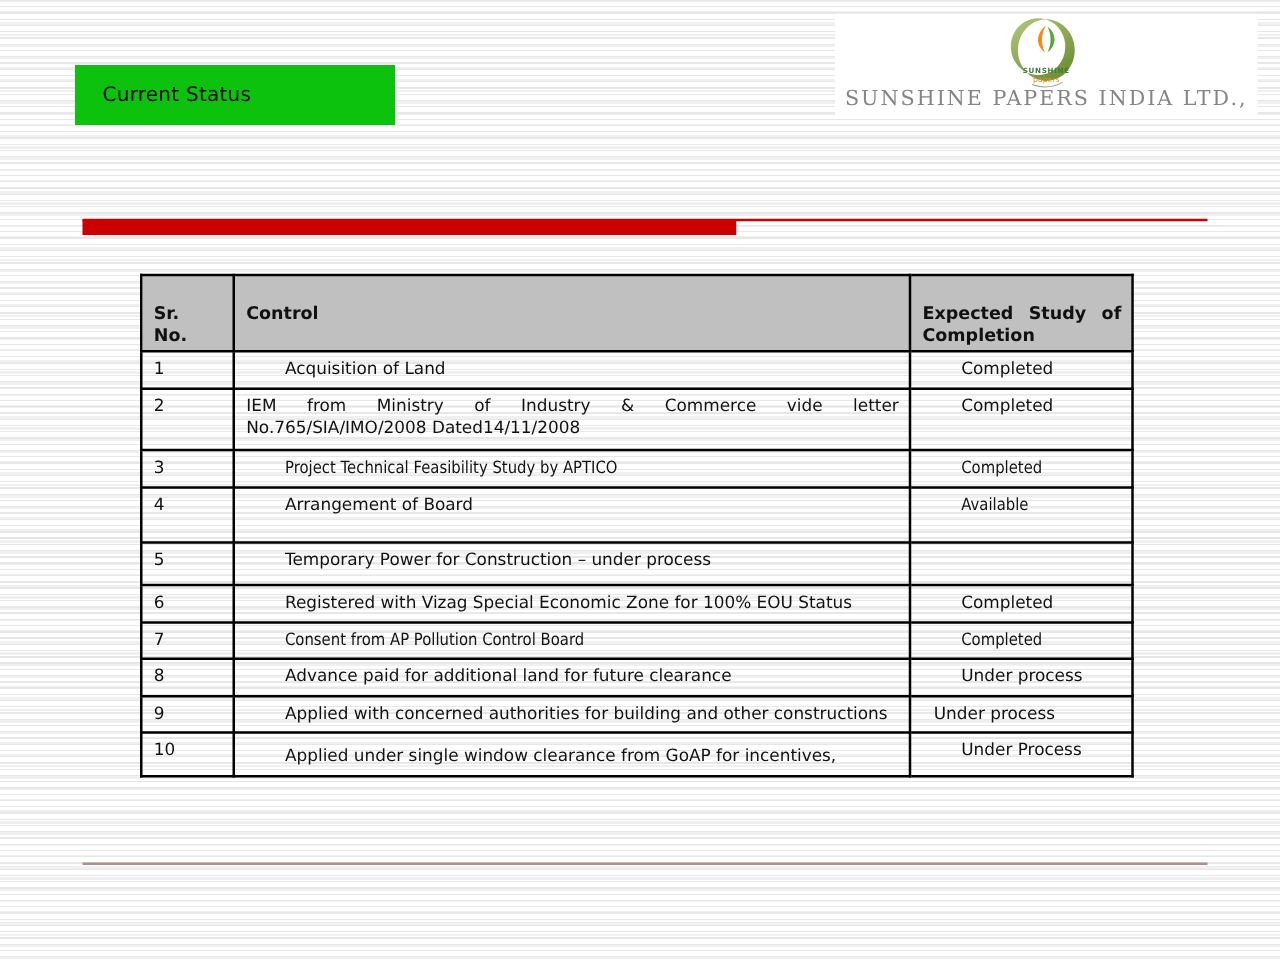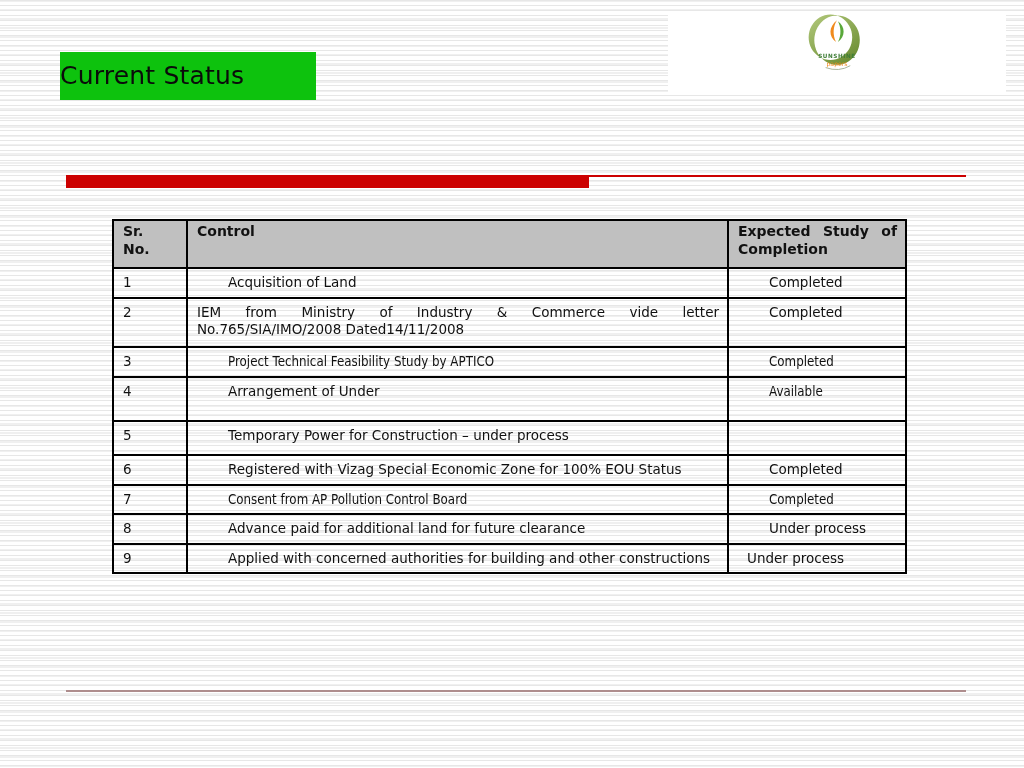--- a/index.html
+++ b/index.html
@@ -12,22 +12,22 @@
       repeating-linear-gradient(180deg,#f0f0f0 0 2px,rgba(0,0,0,0) 2px 9px);
   }
   .abs{position:absolute;}
 
   
   .title-box{
     left:60px;top:52px;width:256px;height:48px;
     background:#0dc20d;
   }
   .title-box span{
-    display:block;line-height:48px;
-    font-size:25px;color:#0b0b0b;letter-spacing:0.2px;
+    display:block;padding-left:22px;line-height:48px;
+    font-size:16px;color:#0b0b0b;letter-spacing:0.2px;
   }
 
   
   .logo-box{
     left:668px;top:11px;width:338px;height:84px;background:#ffffff;
     text-align:center;
   }
   .logo-box svg{display:block;margin:1px auto 0;}
   .company-name{
     display:block;margin-top:-3px;
@@ -47,21 +47,21 @@
   table{border-collapse:collapse;table-layout:fixed;width:793px;}
   col.c1{width:74px;} col.c2{width:541px;} col.c3{width:178px;}
   th,td{
     border:2px solid #000;vertical-align:top;
     padding:5px 8px 2px 9px;
     font-size:13.5px;line-height:1.25;color:#111;
     overflow:hidden;
   }
   th{
     background:#c0c0c0;text-align:left;font-size:14px;font-weight:bold;
-    padding-top:2px;
+    padding-top:22px;
   }
   thead tr{height:48px;}
   tbody tr:nth-child(1){height:30px;}
   tbody tr:nth-child(2){height:49px;}
   tbody tr:nth-child(3){height:30px;}
   tbody tr:nth-child(4){height:44px;}
   tbody tr:nth-child(5){height:34px;}
   tbody tr:nth-child(6){height:30px;}
   tbody tr:nth-child(7){height:29px;}
   tbody tr:nth-child(8){height:30px;}
@@ -91,20 +91,21 @@
         <stop offset="1" stop-color="#6d8f35"></stop>
       </linearGradient>
     </defs>
     <path fill-rule="evenodd" fill="url(#ring)" d="M38 3 a24 26 0 1 0 0.1 0 Z M31 2 a23 24 0 1 0 0.1 0 Z"></path>
     <path d="M38 8 C29 15 29 25 37 31 C33 23 34 14 38 8 Z" fill="#f08a1d"></path>
     <path d="M39 9 C47 15 47 25 39 31 C43 23 42 15 39 9 Z" fill="#59a83a"></path>
     <text x="38" y="48" text-anchor="middle" font-size="6" font-weight="bold" letter-spacing="0.6" fill="#3f7d37" font-family="DejaVu Sans, sans-serif">SUNSHINE</text>
     <text x="38" y="56" text-anchor="middle" font-size="6.5" fill="#f08a1d" font-family="DejaVu Sans, sans-serif">papers</text>
     <path d="M26 58 Q40 63 52 56" stroke="#9aa88a" stroke-width="0.9" fill="none"></path>
   </svg>
+  <span class="company-name">SUNSHINE PAPERS INDIA LTD.,</span>
 </div>
 
 <div class="abs accent-thin"></div>
 <div class="abs accent-bar"></div>
 
 <div class="abs table-wrap">
   <table>
     <colgroup>
         <col class="c1">
         <col class="c2">
@@ -135,21 +136,21 @@
         </td>
         <td class="nw">Completed</td>
       </tr>
       <tr>
         <td class="num">3</td>
         <td class="nw"><span class="cond">Project Technical Feasibility Study by APTICO</span></td>
         <td class="nw"><span class="cond">Completed</span></td>
       </tr>
       <tr>
         <td class="num">4</td>
-        <td class="nw">Arrangement of Under</td>
+        <td class="nw">Arrangement of Board</td>
         <td class="nw"><span class="cond">Available</span></td>
       </tr>
       <tr>
         <td class="num">5</td>
         <td class="nw">Temporary Power for Construction – under process</td>
         <td></td>
       </tr>
       <tr>
         <td class="num">6</td>
         <td class="nw">Registered with Vizag Special Economic Zone for 100% EOU Status</td>
@@ -163,17 +164,22 @@
       <tr>
         <td class="num">8</td>
         <td class="nw">Advance paid for additional land for future clearance</td>
         <td class="nw">Under process</td>
       </tr>
       <tr>
         <td class="num">9</td>
         <td class="nw">Applied with concerned authorities for building and other constructions</td>
         <td class="nw indent">Under process</td>
       </tr>
+      <tr>
+        <td class="num">10</td>
+        <td class="nw pt10">Applied under single window clearance from GoAP for incentives,</td>
+        <td class="nw">Under Process</td>
+      </tr>
     </tbody>
   </table>
 </div>
 
 <div class="abs footer-line"></div>
 
 </body></html>

